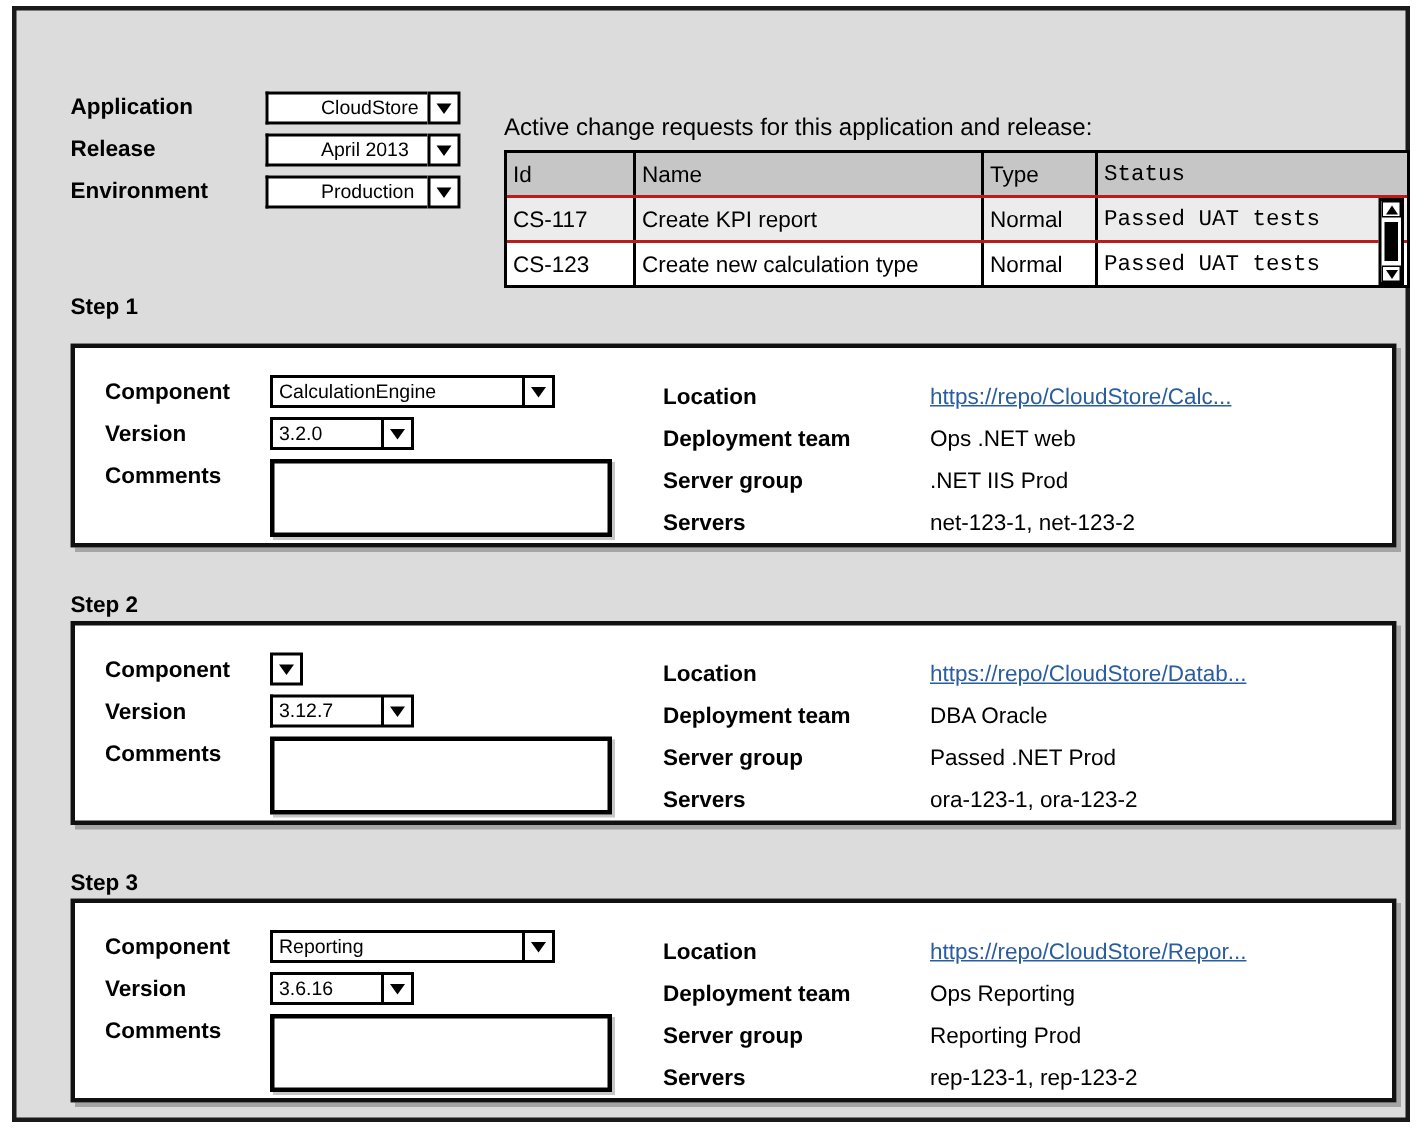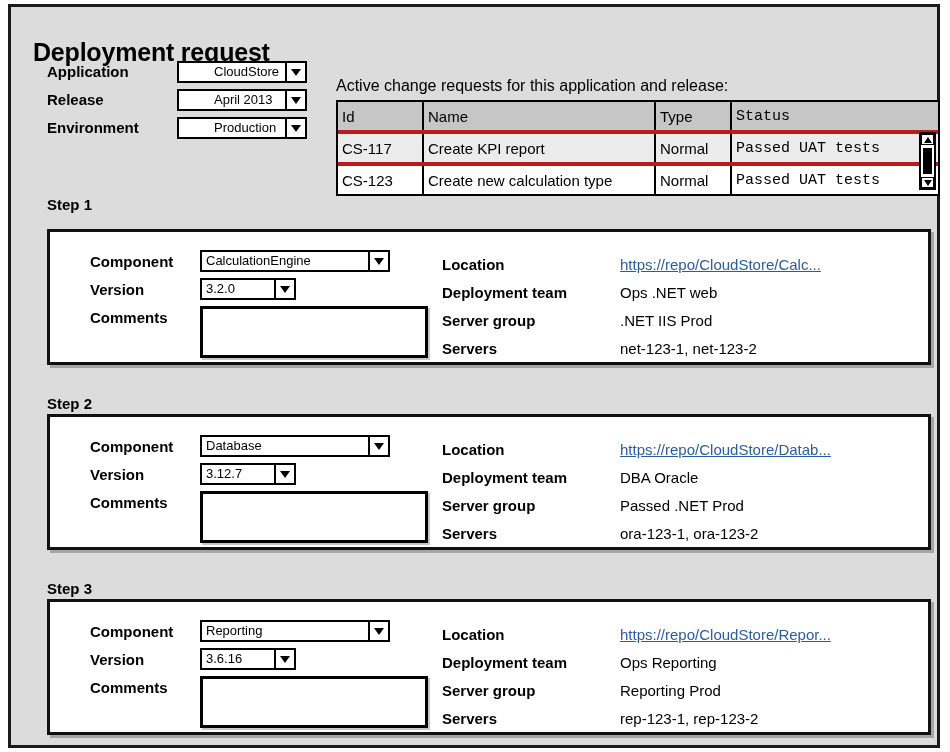--- a/index.html
+++ b/index.html
@@ -114,21 +114,21 @@
     box-sizing: border-box;
     background: #fff;
   }
   table.cr {
     border-collapse: collapse;
     width: 100%;
     table-layout: fixed;
   }
   table.cr th, table.cr td {
     border-right: 2px solid #000000;
-    border-bottom: 4px solid #b91c1c;
+    border-bottom: 2px solid #b91c1c;
     font-size: 15px;
     font-weight: normal;
     text-align: left;
     padding: 1px 4px;
     height: 26px;
     color: #000;
     white-space: nowrap;
     overflow: hidden;
   }
   table.cr tr:last-child td { border-bottom: none; }
@@ -197,21 +197,21 @@
     box-sizing: border-box;
     box-shadow: 3px 3px 0 rgba(0,0,0,0.25);
   }
 
   .panel-inner {
     position: relative;
     height: 100%;
   }
 
   
-  .p-left { position: absolute; left: 40px; top: 18px; }
+  .p-left { position: absolute; left: 20px; top: 18px; }
   .p-row {
     display: flex;
     align-items: flex-start;
     height: 28px;
   }
   .p-label {
     width: 110px;
     font-size: 15px;
     font-weight: bold;
     color: #000;
@@ -247,21 +247,20 @@
     white-space: nowrap;
     cursor: pointer;
   }
 </style>
 </head>
 <body>
 
 <div id="wireframe">
   <div class="window">
 
-    <h1 class="page-title">Deployment request</h1>
 
     <div class="form-block">
 
       <div class="form-row">
         <div class="form-label">Application</div>
         <div class="combo w-app">
           <div class="combo-field">CloudStore</div>
           <div class="combo-btn">
               <span class="tri-down"></span>
             </div>
@@ -378,21 +377,20 @@
       </div>
     </div>
 
     <div class="step-label" style="left:36px; top:388px;">Step 2</div>
     <div class="step-panel" style="top:407px; height:136px;">
       <div class="panel-inner">
         <div class="p-left">
           <div class="p-row">
             <div class="p-label">Component</div>
             <div class="combo w-comp">
-              <div class="combo-field">Database</div>
               <div class="combo-btn">
                   <span class="tri-down"></span>
                 </div>
             </div>
           </div>
           <div class="p-row">
             <div class="p-label">Version</div>
             <div class="combo w-ver">
               <div class="combo-field">3.12.7</div>
               <div class="combo-btn">

